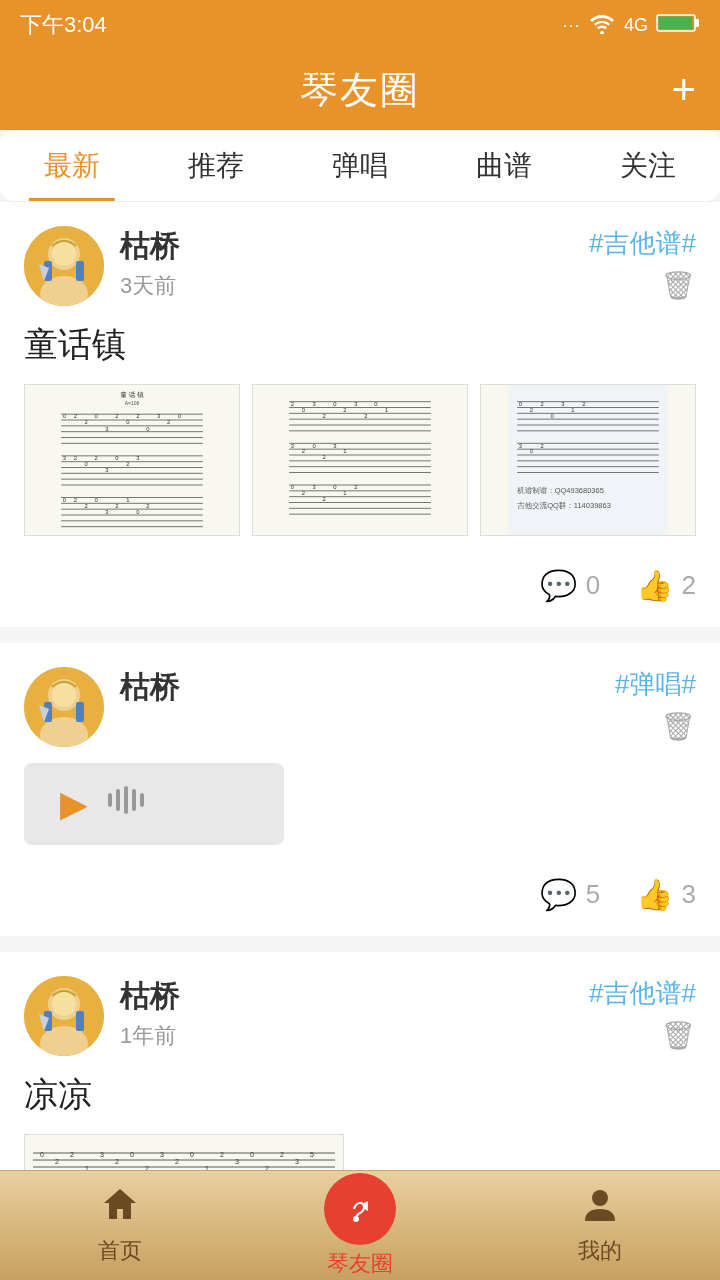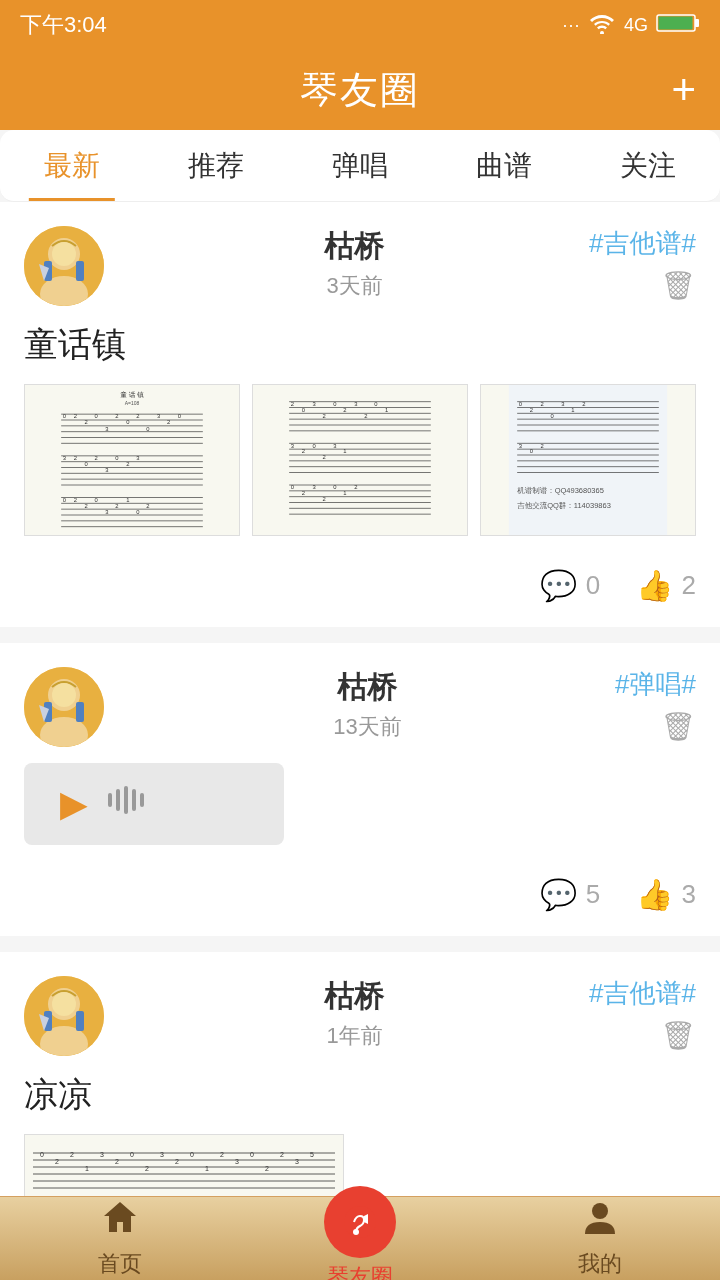--- a/index.html
+++ b/index.html
@@ -109,21 +109,20 @@
       position: relative;
     }
     
     .avatar svg {
       width: 100%;
       height: 100%;
     }
 
     .post-meta {
       flex: 1;
-      text-align: center;
     }
     .post-username {
       font-size: 30px;
       font-weight: 600;
       color: #333;
     }
     .post-time {
       font-size: 22px;
       color: #999;
       margin-top: 4px;
@@ -211,21 +210,21 @@
     .stat-icon {
       font-size: 30px;
     }
 
     
     .bottom-nav {
       position: fixed;
       bottom: 0;
       left: 0;
       width: 720px;
-      height: 84px;
+      height: 110px;
       background: linear-gradient(to bottom, #e8d0a0, #c8a060);
       display: flex;
       align-items: center;
       justify-content: space-around;
       border-top: 1px solid #d4a060;
     }
     .nav-item {
       display: flex;
       flex-direction: column;
       align-items: center;
@@ -517,21 +516,20 @@
           <ellipse cx="40" cy="68" rx="24" ry="18" fill="#f0d090"></ellipse>
           <path d="M28 20 Q40 10 52 20" fill="none" stroke="#c8a030" stroke-width="2"></path>
           <circle cx="40" cy="28" r="12" fill="#f5e0a0"></circle>
           <rect x="20" y="35" width="8" height="20" fill="#5080c0" rx="2"></rect>
           <rect x="52" y="35" width="8" height="20" fill="#5080c0" rx="2"></rect>
           <path d="M15 38 L25 42 L20 55 Z" fill="#c8d0e0"></path>
         </svg>
       </div>
       <div class="post-meta">
         <div class="post-username">枯桥</div>
-        <div class="post-time">13天前</div>
       </div>
       <div class="post-actions-top">
         <span class="post-tag">#弹唱#</span>
         <span class="delete-icon">🗑</span>
       </div>
     </div>
 
 
     <div class="audio-player">
       <span class="play-btn">▶</span>

